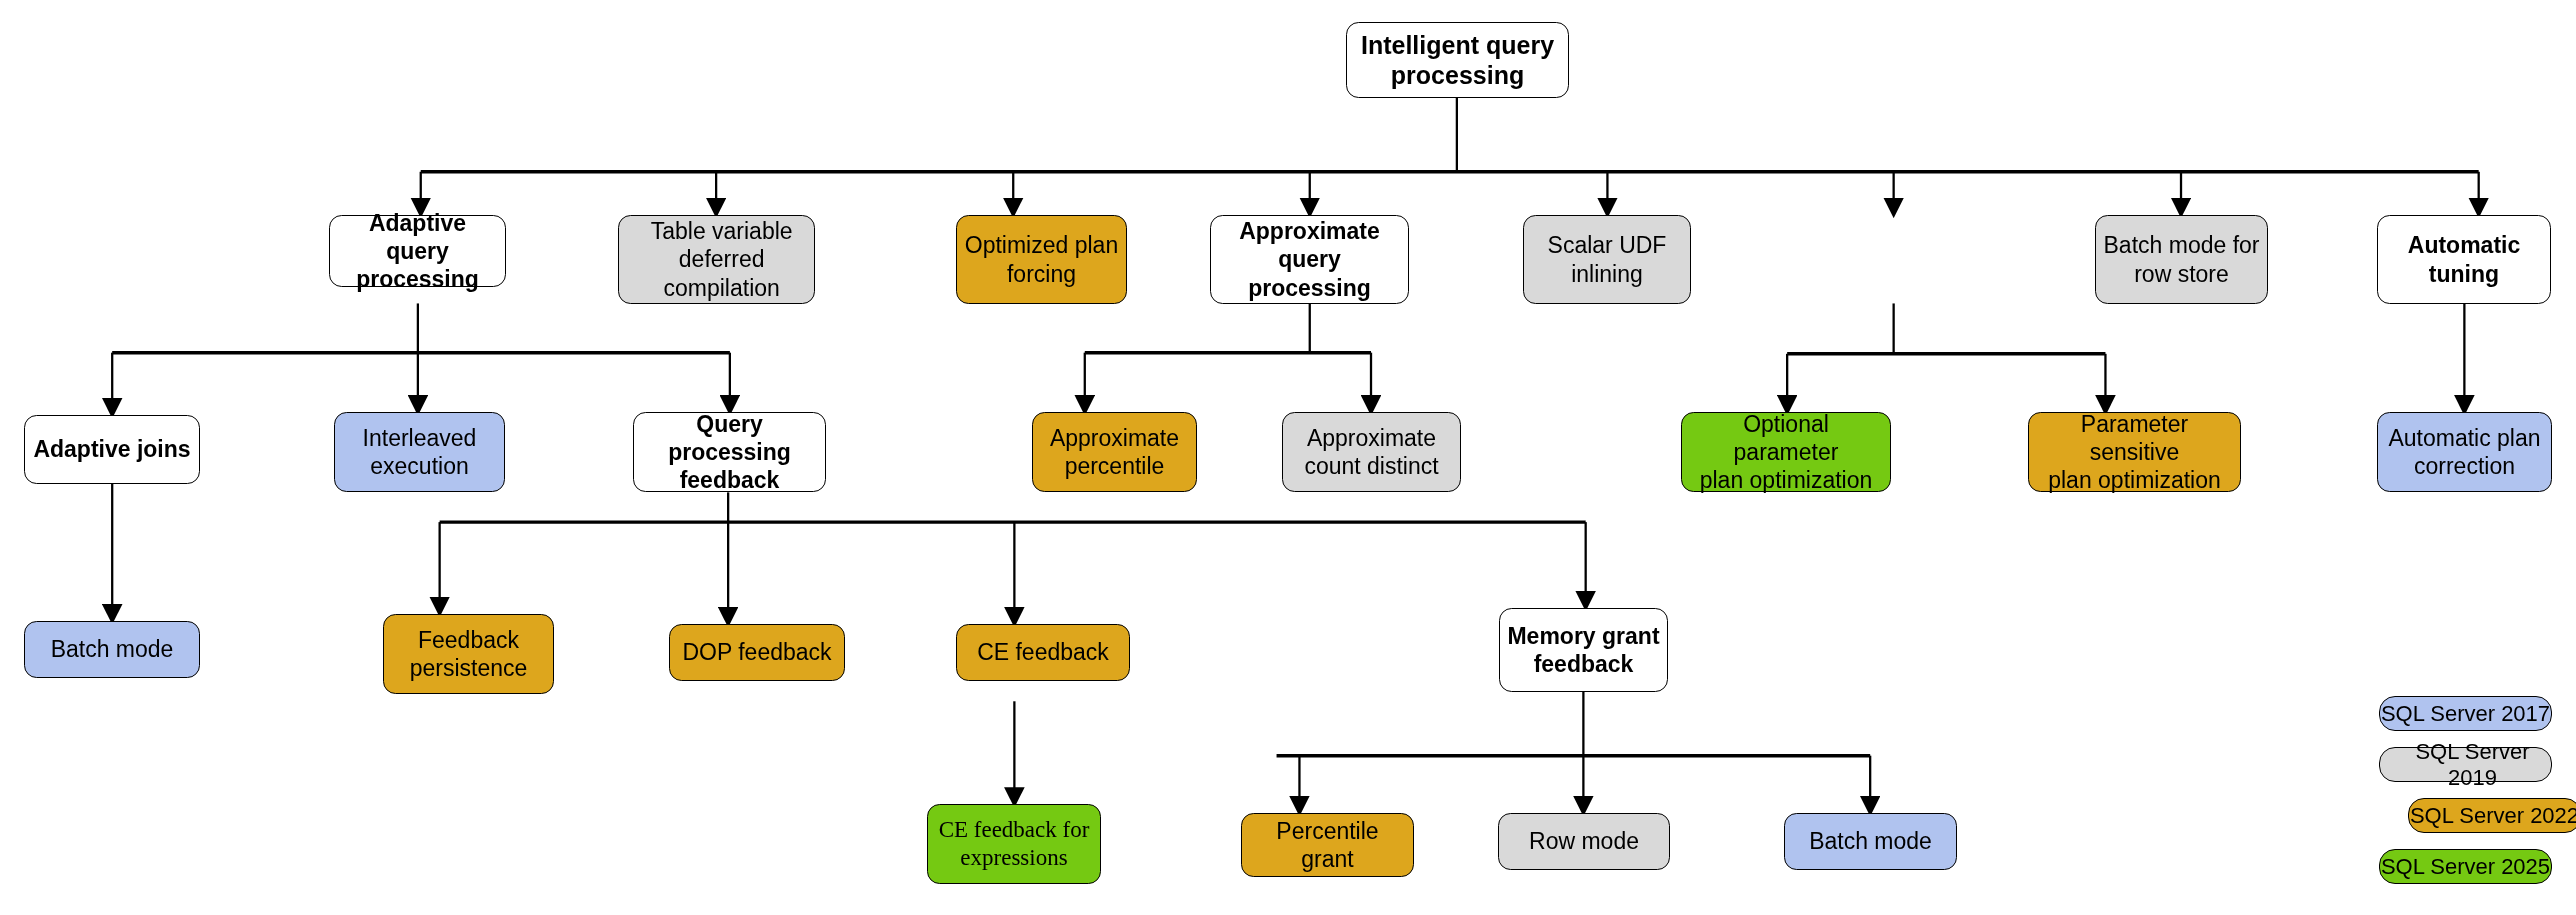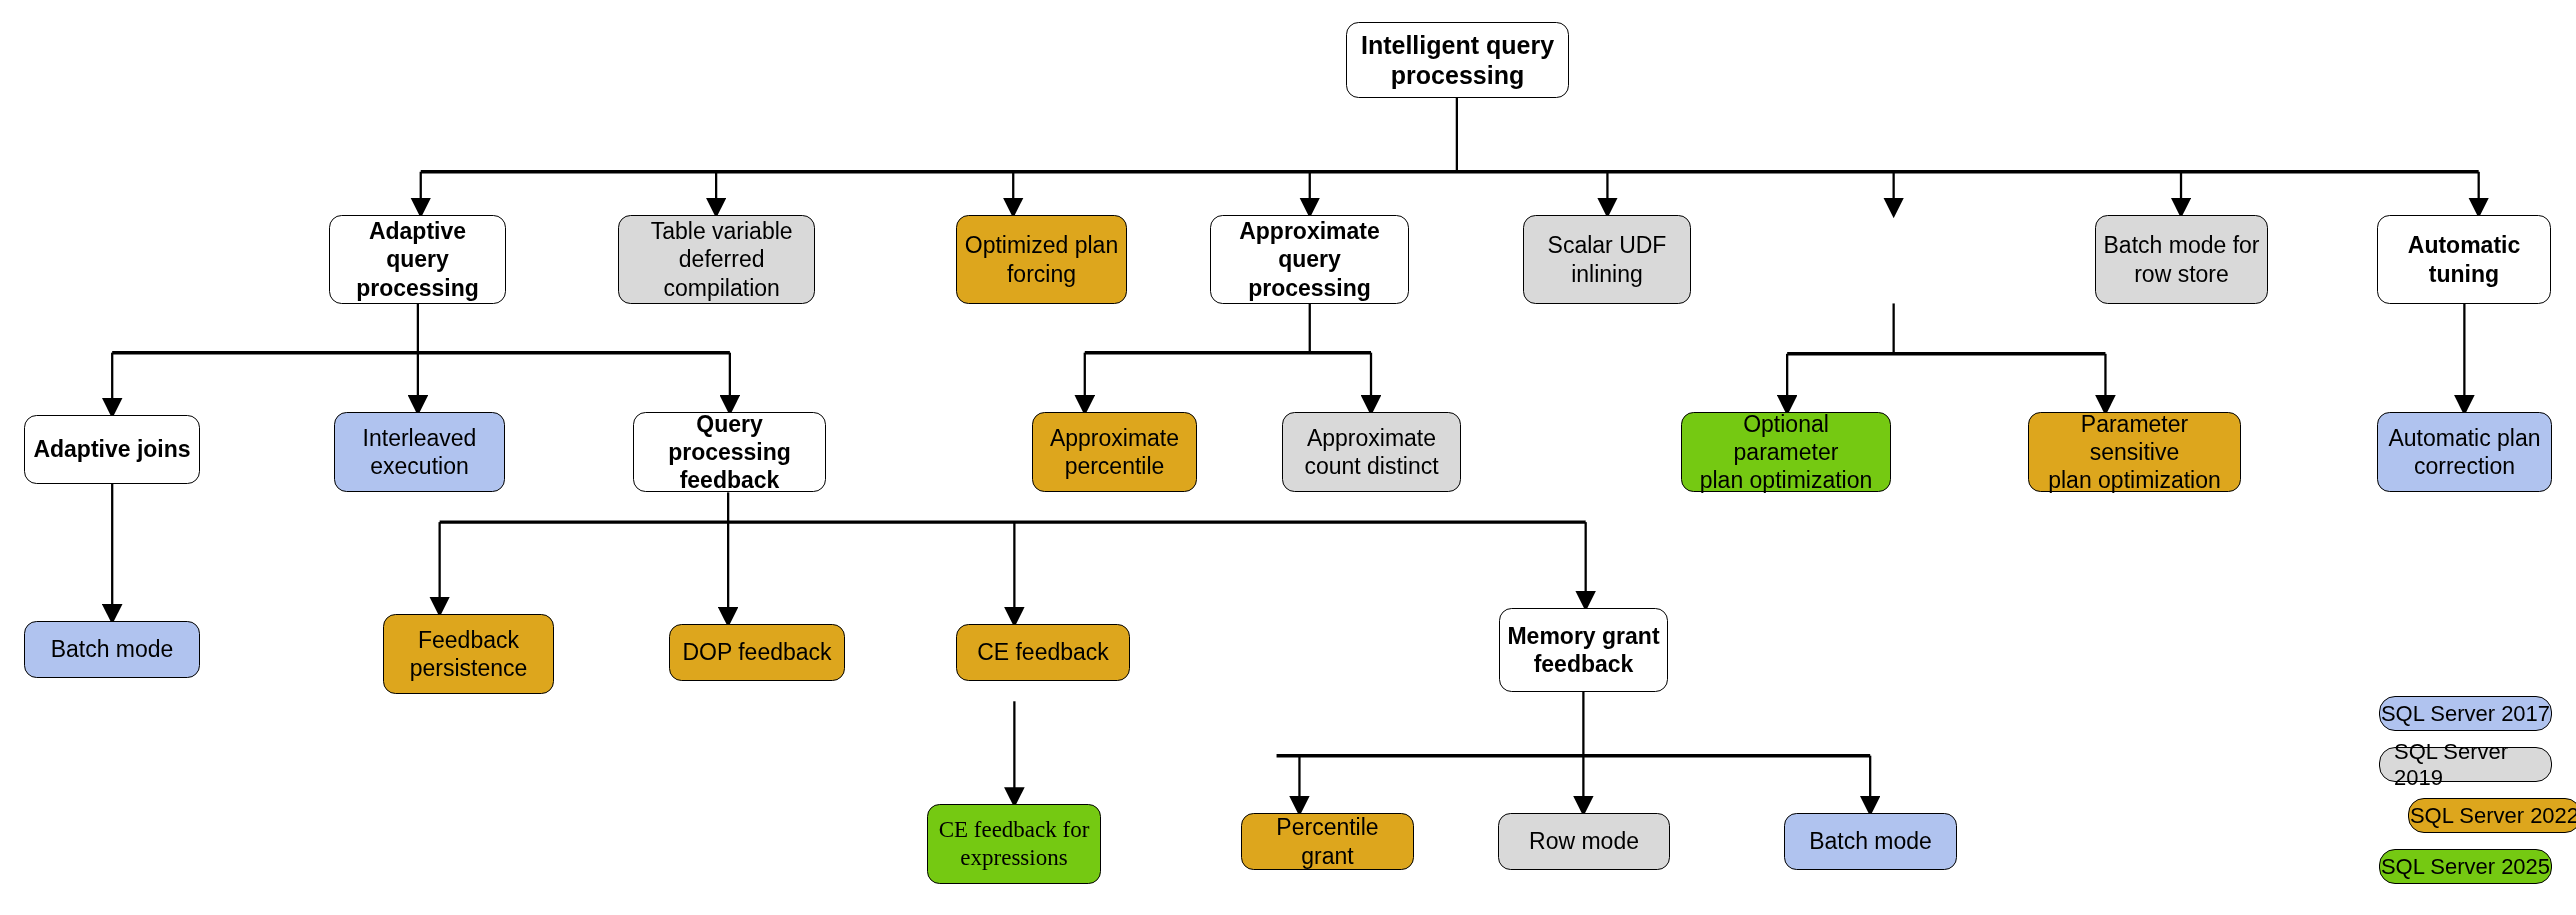--- a/index.html
+++ b/index.html
@@ -48,20 +48,21 @@
     position: absolute;
     box-sizing: border-box;
     border: 1.7px solid #000000;
     border-radius: 16px;
     display: flex;
     align-items: center;
     justify-content: center;
     font-size: 22px;
     color: #000000;
     z-index: 2;
+    text-align: center;
   }
 </style>
 </head>
 <body>
 
 <div id="canvas">
 
   <svg id="edges" viewBox="0 0 4500 1600" xmlns="http://www.w3.org/2000/svg">
     <defs>
       <marker id="arrow" viewBox="0 0 12 12" refX="10" refY="6" markerWidth="9" markerHeight="9" orient="auto-start-reverse">
@@ -115,21 +116,21 @@
       <path d="M 2230 1320 L 2268 1320 M 2268 1320 L 3267 1320" stroke-width="6"></path>
       <path d="M 2270 1320 L 2270 1420" marker-end="url(#arrow)"></path>
       <path d="M 2766 1320 L 2766 1420" marker-end="url(#arrow)"></path>
       <path d="M 3267 1320 L 3267 1420" marker-end="url(#arrow)"></path>
     </g>
   </svg>
 
   <div class="node n-white" style="left:1346px; top:22px; width:223px; height:76px; font-size:25px;">Intelligent query
 processing</div>
 
-  <div class="node n-white" style="left:329px; top:215px; width:177px; height:89px; font-size:23px;">Adaptive query
+  <div class="node n-white" style="left:329px; top:215px; width:177px; height:72px; font-size:23px;">Adaptive query
 processing</div>
 
   <div class="node n-gray" style="left:618px; top:215px; width:197px; height:89px; font-size:23px;padding-left:16px;">Table variable
 deferred compilation</div>
 
   <div class="node n-orange" style="left:927px; top:215px; width:171px; height:89px; font-size:23px;">Optimized plan
 forcing</div>
 
   <div class="node n-white" style="left:1210px; top:215px; width:199px; height:89px; font-size:23px;">Approximate
 query processing</div>
@@ -175,21 +176,21 @@
   <div class="node n-orange" style="left:640px; top:624px; width:176px; height:57px; font-size:23px;">DOP feedback</div>
 
   <div class="node n-orange" style="left:927px; top:624px; width:174px; height:57px; font-size:23px;">CE feedback</div>
 
   <div class="node n-white" style="left:1499px; top:608px; width:169px; height:84px; font-size:23px;">Memory grant
 feedback</div>
 
   <div class="node n-green" style="left:927px; top:804px; width:174px; height:80px; font-size:23px;font-family:Liberation Serif, serif;">CE feedback for
 expressions</div>
 
-  <div class="node n-orange" style="left:1212px; top:813px; width:173px; height:57px; font-size:23px;">Percentile grant</div>
+  <div class="node n-orange" style="left:1212px; top:813px; width:173px; height:64px; font-size:23px;">Percentile grant</div>
 
   <div class="node n-gray" style="left:1498px; top:813px; width:172px; height:57px; font-size:23px;">Row mode</div>
 
   <div class="node n-blue" style="left:1784px; top:813px; width:173px; height:57px; font-size:23px;">Batch mode</div>
 
   <div class="legend n-blue" style="left:2379px; top:696px; width:173px; height:35px;">SQL Server 2017</div>
 
   <div class="legend n-gray" style="left:2379px; top:747px; width:173px; height:35px;padding-left:14px;">SQL Server 2019</div>
 
   <div class="legend n-orange" style="left:2379px; top:798px; width:173px; height:35px;">SQL Server 2022</div>

